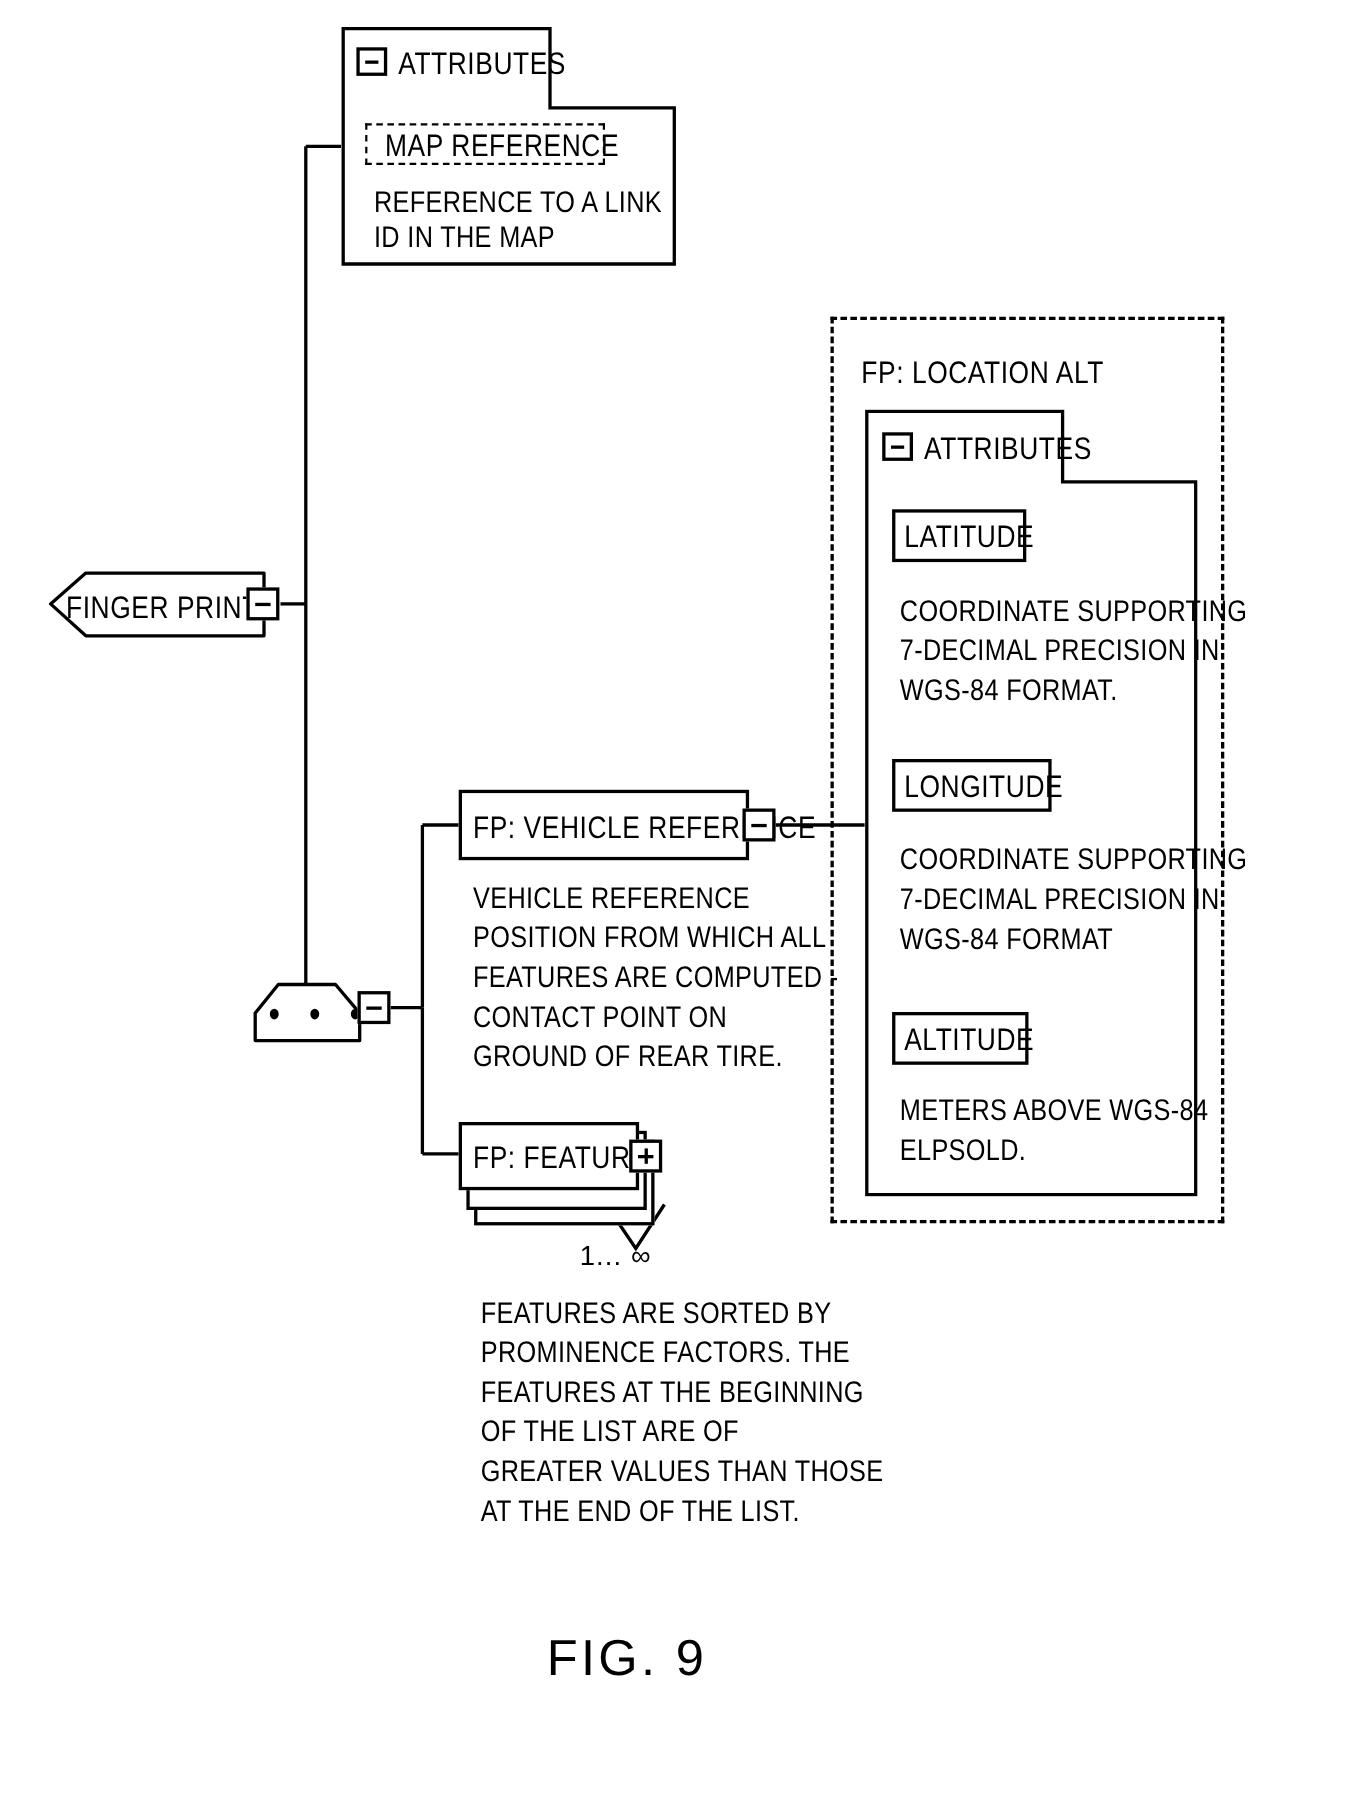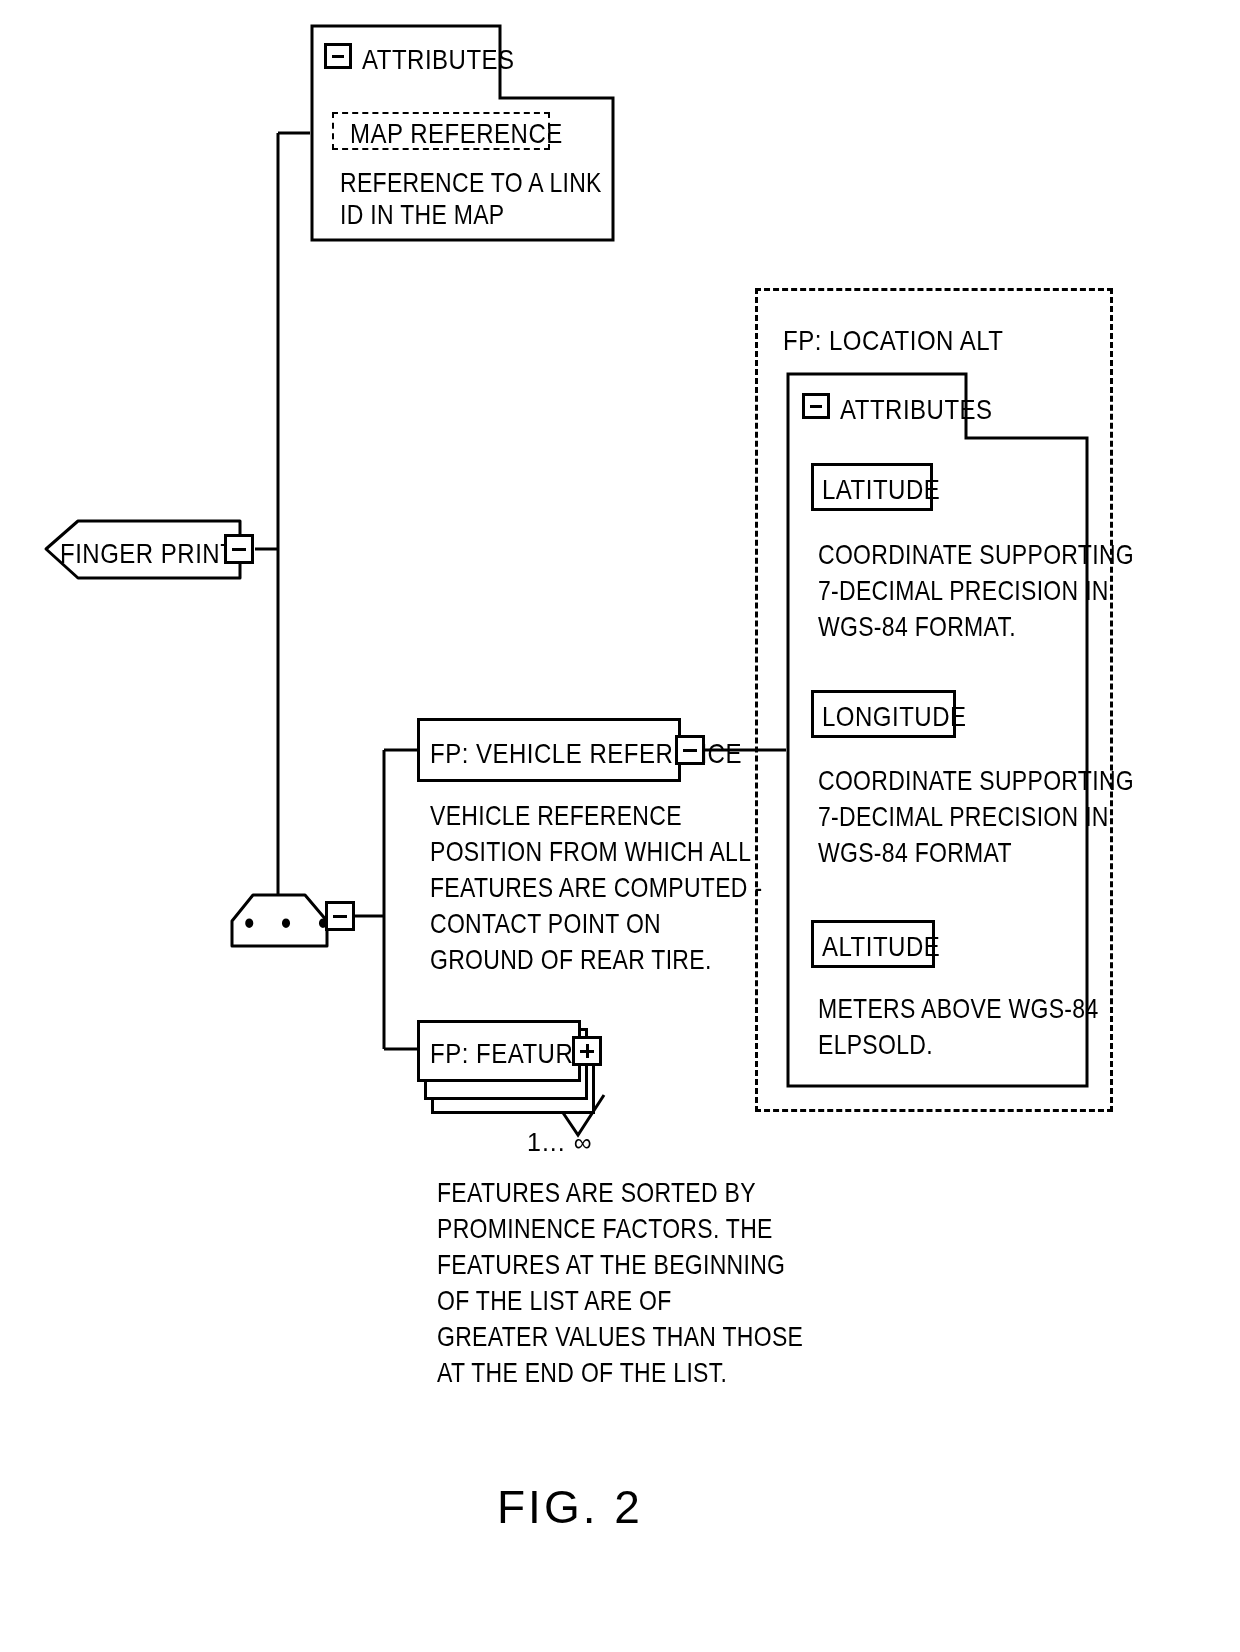--- a/index.html
+++ b/index.html
@@ -237,15 +237,15 @@
   <div class="txt label-lg" style="left:822px; top:701px;">LONGITUDE</div>
   <div class="txt desc" style="left:818px; top:762px;">COORDINATE SUPPORTING</div>
   <div class="txt desc" style="left:818px; top:798px;">7-DECIMAL PRECISION IN</div>
   <div class="txt desc" style="left:818px; top:834px;">WGS-84 FORMAT</div>
 
   <div class="box" style="left:811px; top:920px; width:124px; height:48px;"></div>
   <div class="txt label-lg" style="left:822px; top:931px;">ALTITUDE</div>
   <div class="txt desc" style="left:818px; top:990px;">METERS ABOVE WGS-84</div>
   <div class="txt desc" style="left:818px; top:1026px;">ELPSOLD.</div>
 
-  <div class="caption" style="left:497px; top:1480px;">FIG. 2</div>
+  <div class="caption" style="left:497px; top:1480px;">FIG. 9</div>
 
 </div>
 
 </body></html>

